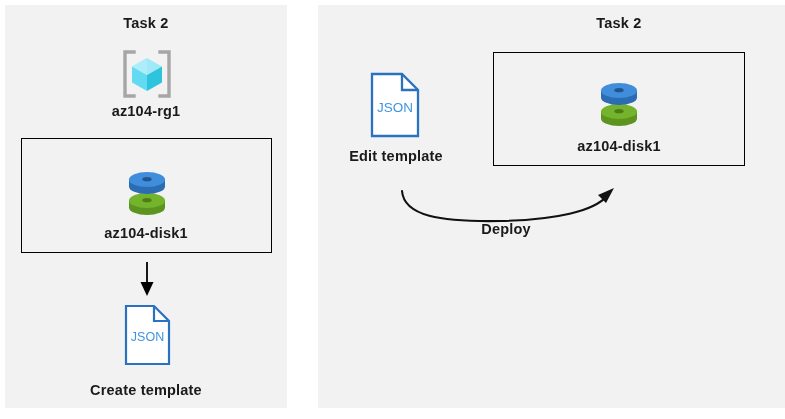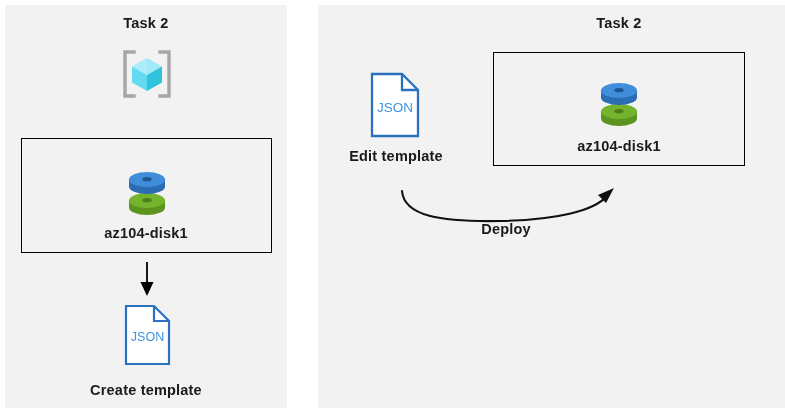--- a/index.html
+++ b/index.html
@@ -108,20 +108,21 @@
       <polygon points="26,9 41,17.5 26,26 11,17.5" fill="#9fe9f8"></polygon>
 
       <polygon points="11,17.5 26,26 26,42 11,33.5" fill="#62dbf2"></polygon>
 
       <polygon points="41,17.5 41,33.5 26,42 26,26" fill="#2fc4dd"></polygon>
 
       <polygon points="26,9 26,26 11,17.5" fill="#b8f0fb" opacity="0.55"></polygon>
     </svg>
   </div>
 
+  <div class="node-label" id="label-rg1">az104-rg1</div>
 
   <div class="framed-box" id="box-task1"></div>
 
   <div class="icon-wrap" id="disk-icon-1">
     <svg width="46" height="52" viewBox="0 0 46 52">
 
       <ellipse cx="23" cy="40.5" rx="18" ry="7.6" fill="#5d941f"></ellipse>
       <rect x="5" y="33.5" width="36" height="7" fill="#5d941f"></rect>
       <ellipse cx="23" cy="33.5" rx="18" ry="7.6" fill="#74b32c"></ellipse>
       <ellipse cx="23" cy="33.2" rx="4.6" ry="2.1" fill="#4e7d18"></ellipse>

